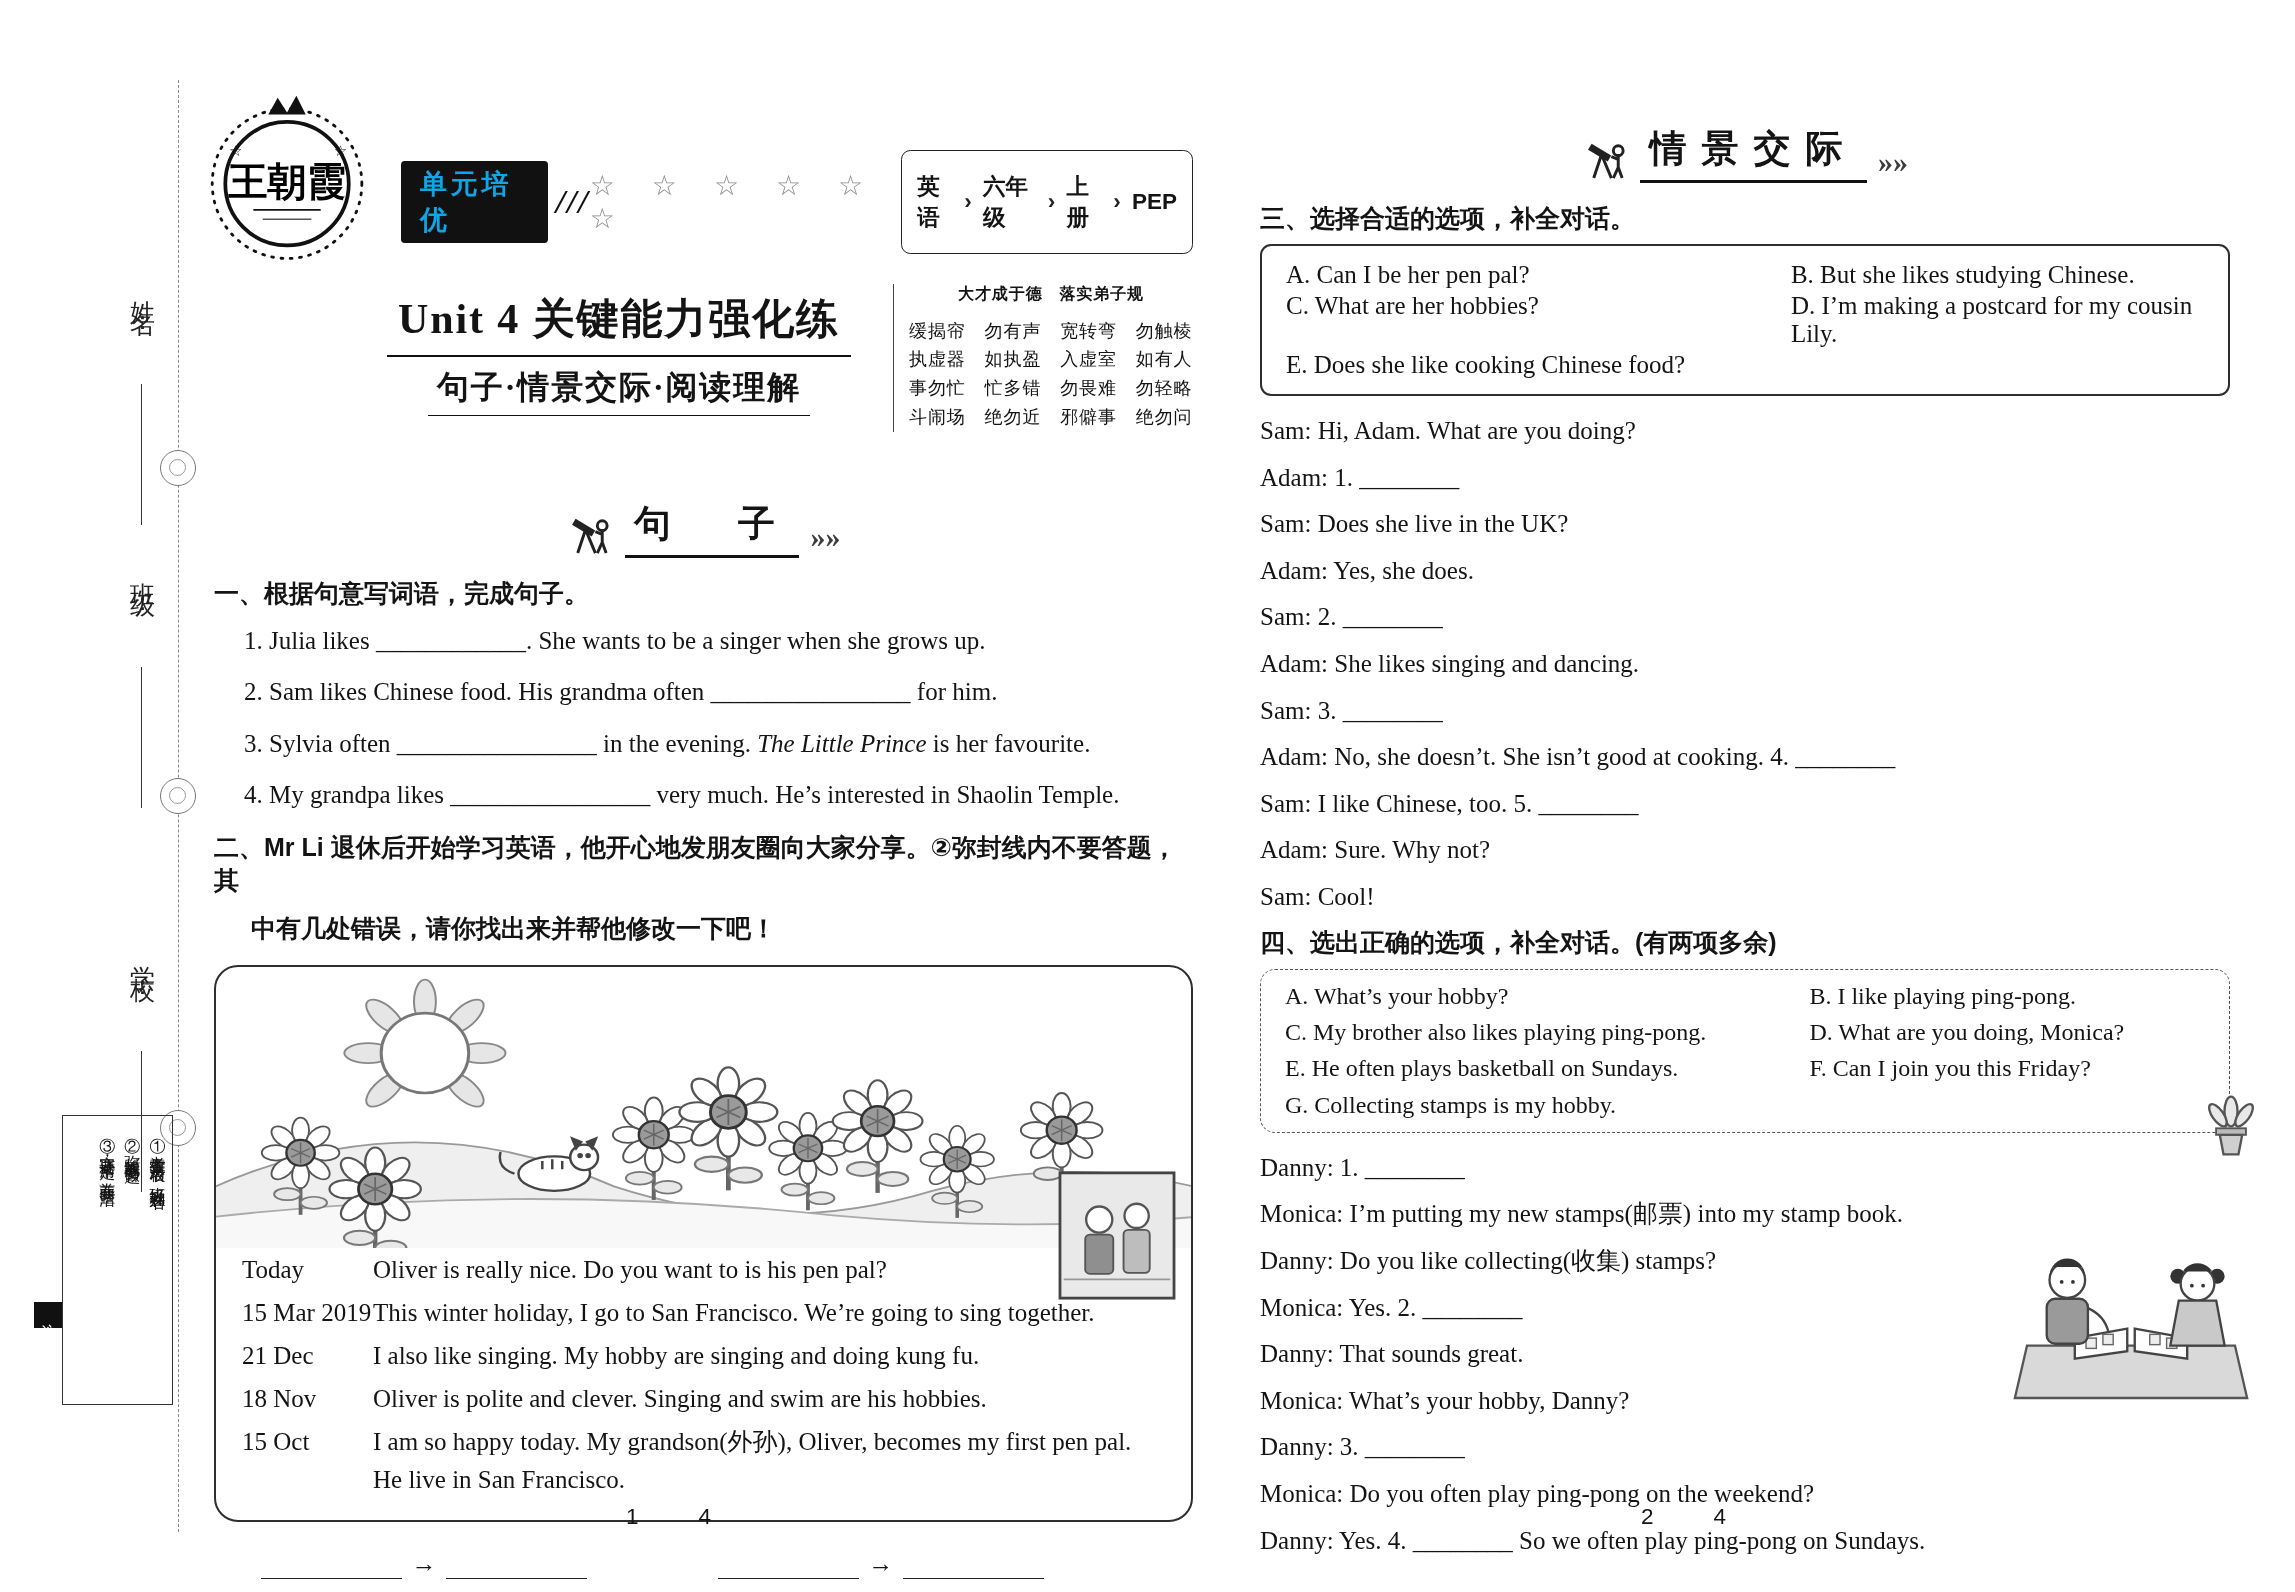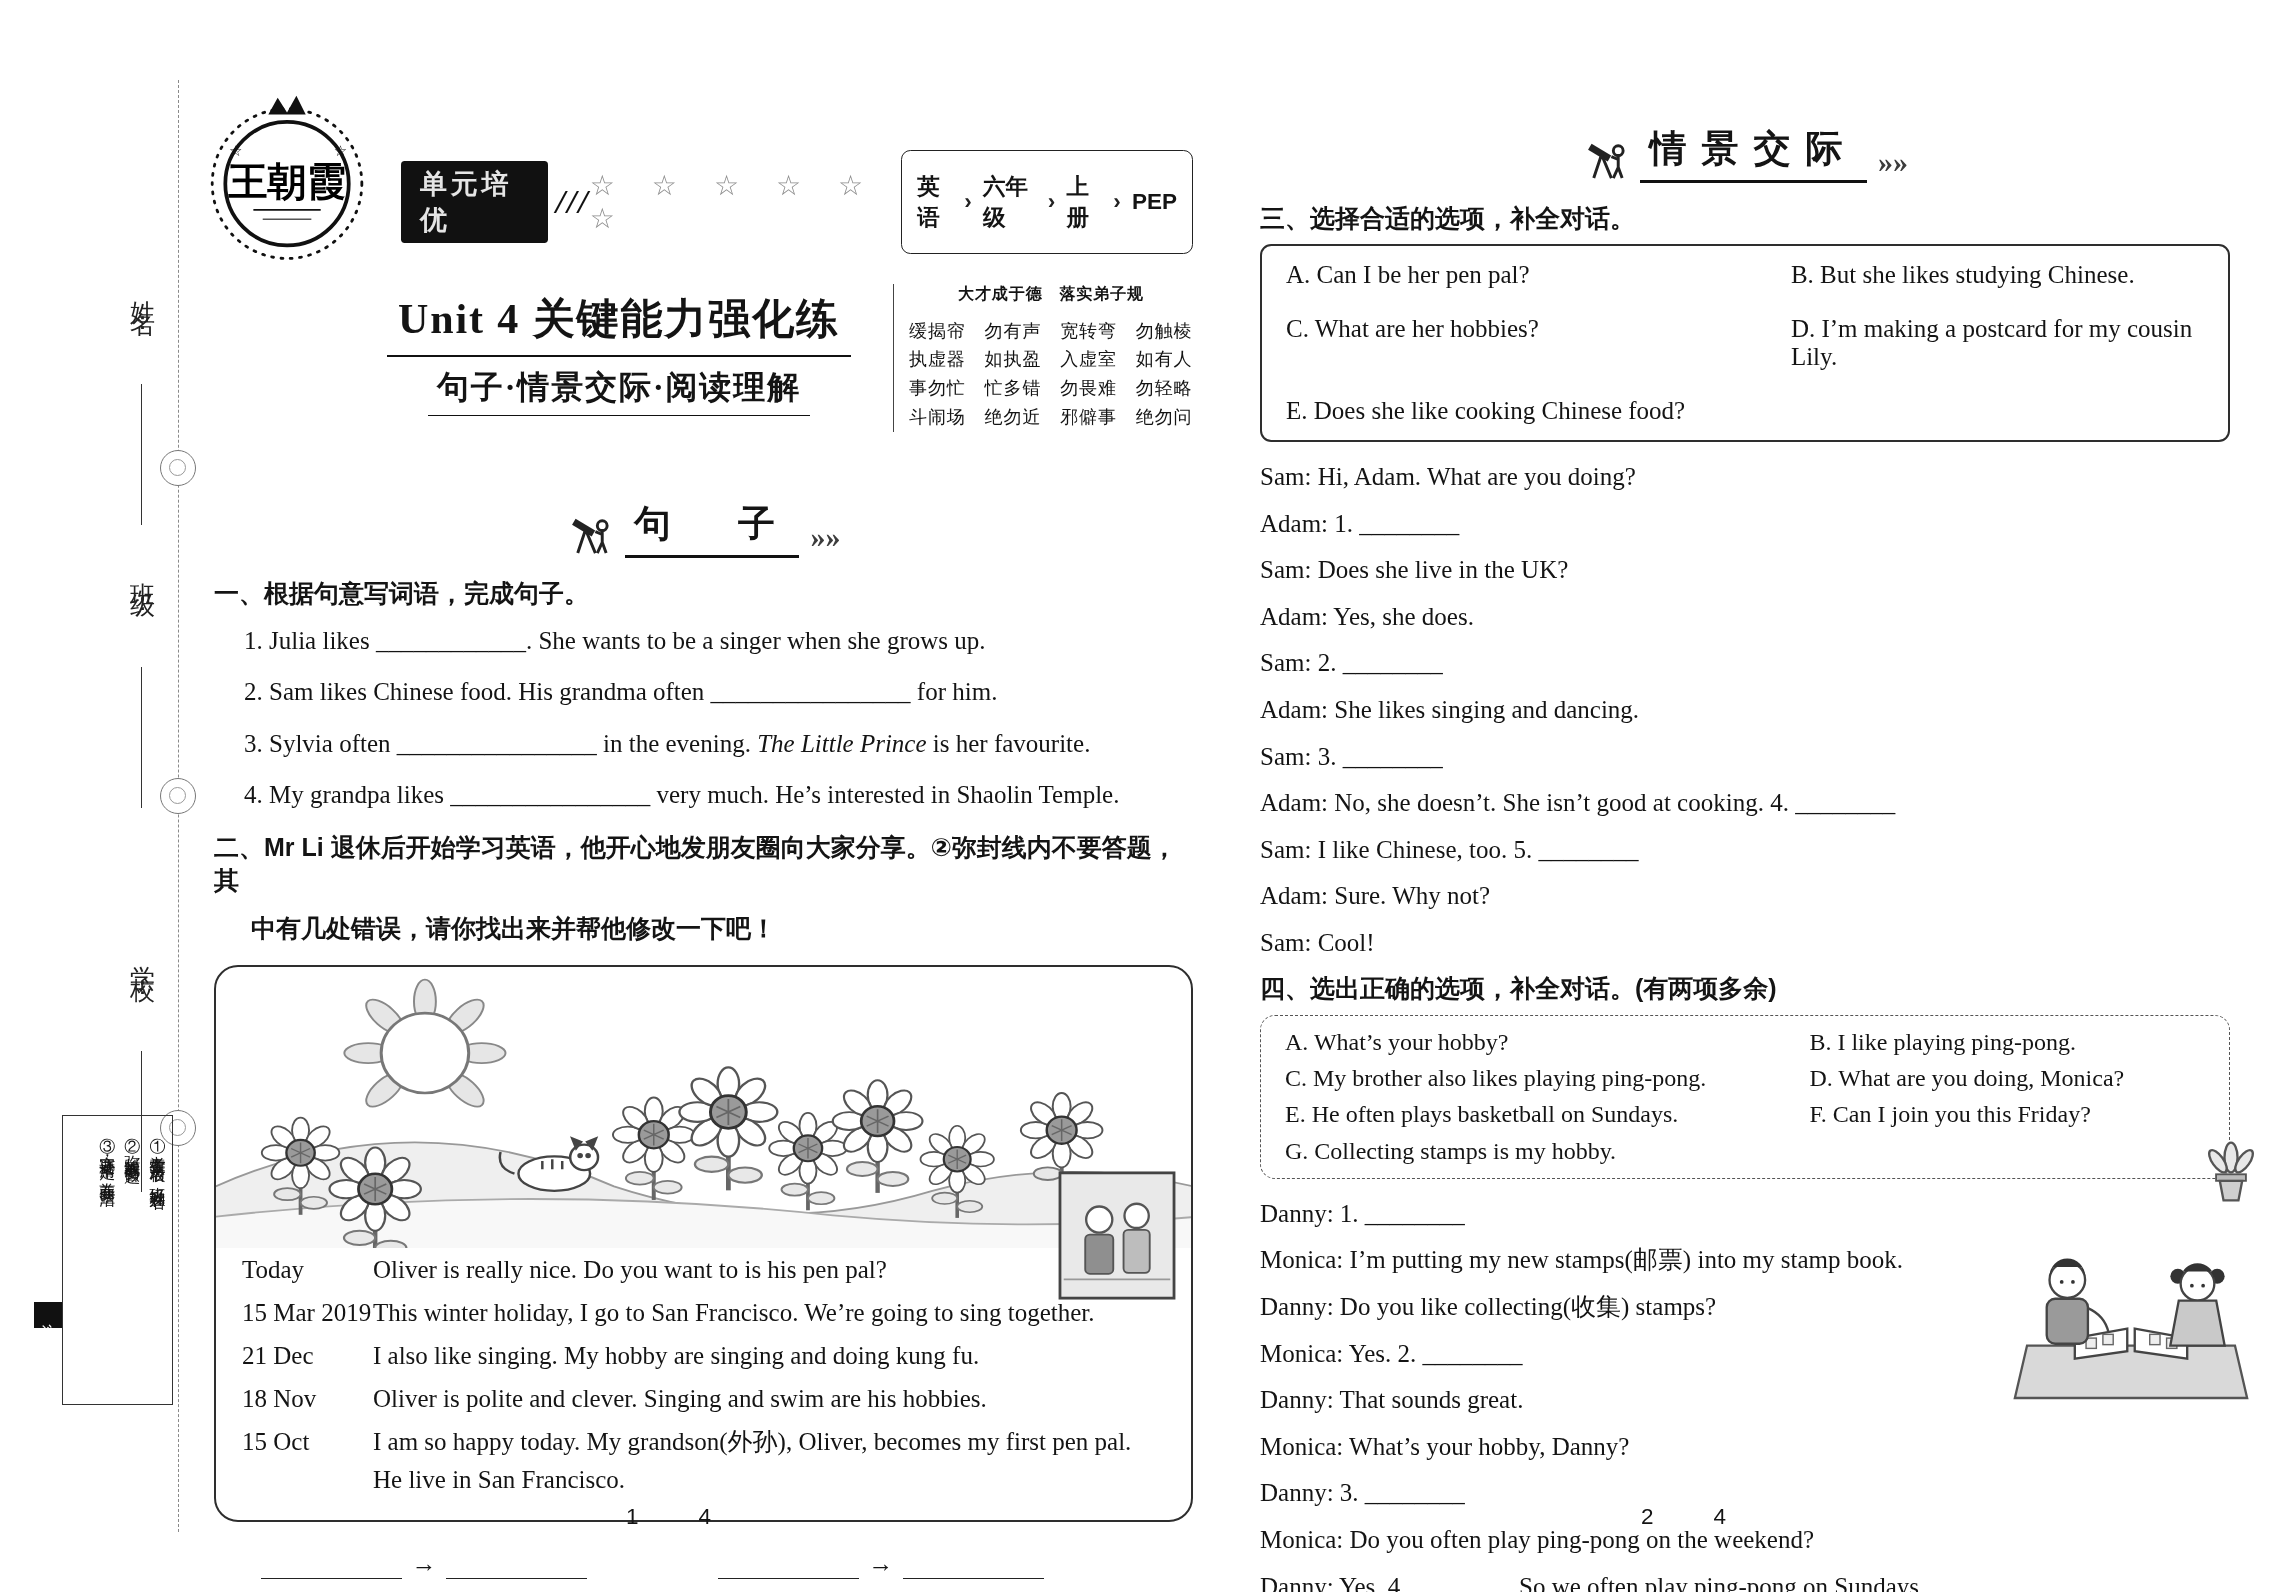--- a/index.html
+++ b/index.html
@@ -25,21 +25,21 @@
                 letter-spacing:2.8px; font-family:"Liberation Sans",sans-serif; }
 
   
   .page-left  { position:absolute; left:214px;  top:111px; width:979px; }
   .page-right { position:absolute; left:1260px; top:111px; width:970px; }
 
   
   .lp-top { position:relative; min-height:375px; }
   .logo-svg { position:absolute; left:-13px; top:-20.6px; }
   .banner-row { display:flex; align-items:center; padding-left:187px; padding-top:39px; }
-  .banner { background:#111; color:#e5e5e5; font-size:27px; font-weight:bold; padding:4.7px 19px;
+  .banner { background:#111; color:#0ea5e9; font-size:27px; font-weight:bold; padding:4.7px 19px;
             border-radius:3.7px; font-family:"Liberation Sans",sans-serif; letter-spacing:3.7px; }
   .slashes { font-style:italic; font-weight:bold; font-size:34px; color:#111; margin-left:7.5px; letter-spacing:1.9px; }
   .stars { color:#8d8d8d; font-size:28px; letter-spacing:15px; margin:0 auto; }
   .tabs { display:flex; align-items:center; border:1.9px solid #222; border-radius:9.4px;
           padding:20px 15px; gap:11.2px; font-size:22.5px; font-weight:bold; font-family:"Liberation Sans",sans-serif; }
   .tab-sep { color:#222; font-weight:bold; }
   .title-row { display:flex; align-items:flex-start; margin-top:24px; padding-left:131px; }
   .title-wrap { flex:1; text-align:center; padding-top:13px; }
   .main-title { display:inline-block; font-size:42px; font-weight:bold; letter-spacing:1.9px;
                 border-bottom:2.8px solid #111; padding:0 11.2px 7.5px; }
@@ -68,21 +68,21 @@
   .mdate { width:131px; flex:none; }
   .mtext { flex:1; padding-right:9.4px; }
 
   .corrections { display:flex; gap:131px; margin:28px 0 0 47px; }
   .corr-row { margin-bottom:19px; font-size:25px; }
   .cblank { display:inline-block; width:141px; border-bottom:1.9px solid #222; height:26px; vertical-align:middle; }
   .carrow { margin:0 9.4px; font-size:25px; }
 
   
   .opt-box { border:2.8px solid #2e2e2e; border-radius:11.2px; padding:15px 24px; margin:9.4px 0 15px;
-             display:grid; grid-template-columns:55% 45%; row-gap:26px; font-size:25px; }
+             display:grid; grid-template-columns:55% 45%; row-gap:3px; font-size:25px; }
   .opt-box-dashed { border:1.9px dashed #555; border-radius:15px; padding:13px 24px; margin:9.4px 0 15px;
              display:grid; grid-template-columns:57% 43%; row-gap:9.4px; font-size:24px; position:relative; }
   .opt-span2 { grid-column:1 / span 2; }
   .plant-icon { position:absolute; right:-32px; bottom:-28px; }
 
   .dialog p { font-size:25px; line-height:1.6; margin:6.6px 0; }
   .kids-illo { position:absolute; right:-19px; top:1092px; }
 
   .pg-footer { position:absolute; top:1504px; display:flex; gap:60px; font-size:22.5px; font-family:"Liberation Sans",sans-serif; }
   .pg-footer.fl { left:626px; }

